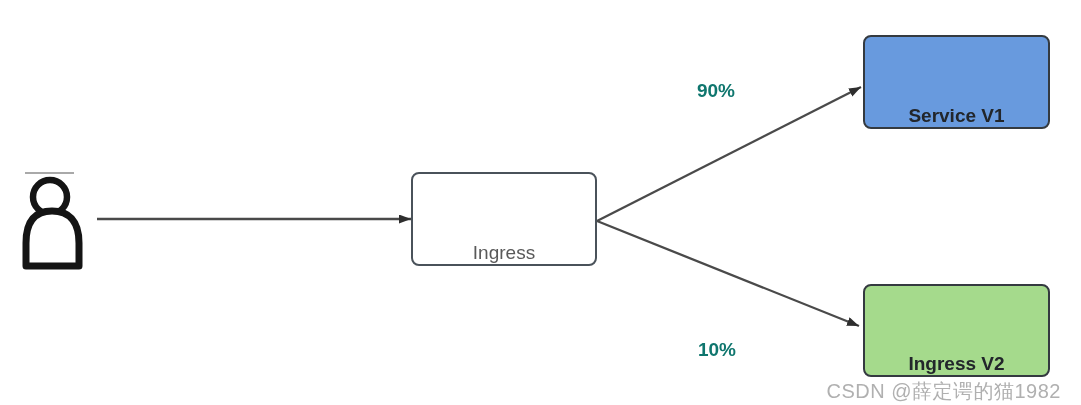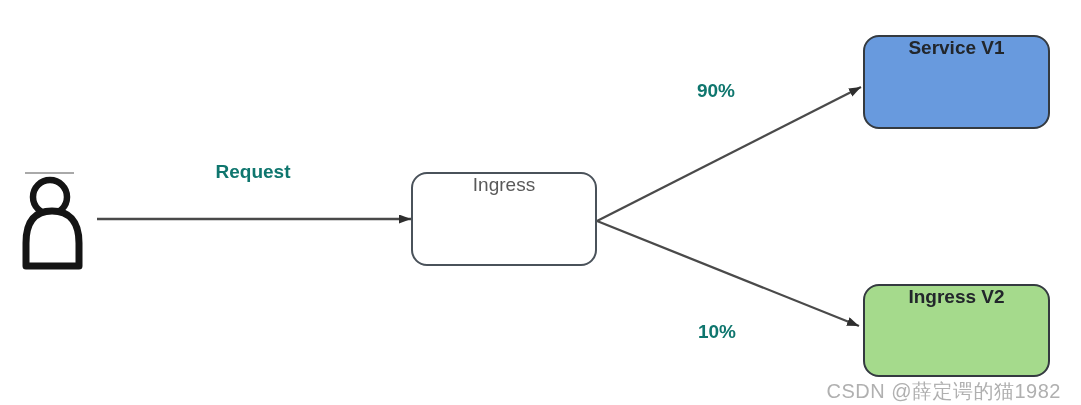--- a/index.html
+++ b/index.html
@@ -24,23 +24,23 @@
     pointer-events: none;
   }
   .edge-line {
     stroke: #4a4a4a;
     stroke-width: 2.3;
     fill: none;
   }
   .node {
     position: absolute;
     display: flex;
-    align-items: flex-start;
+    align-items: flex-end;
     justify-content: center;
-    border-radius: 16px;
+    border-radius: 8px;
     box-sizing: border-box;
     font-size: 19px;
   }
   .node-ingress {
     left: 411px;
     top: 172px;
     width: 186px;
     height: 94px;
     border: 2px solid #4a525a;
     font-weight: 400;
@@ -65,21 +65,21 @@
     position: absolute;
     width: 110px;
     text-align: center;
     font-size: 19px;
     font-weight: 600;
     color: #0f766e;
     white-space: nowrap;
   }
   .label-request { left: 198px; top: 161px; }
   .label-90 { left: 661px; top: 80px; }
-  .label-10 { left: 662px; top: 321px; }
+  .label-10 { left: 662px; top: 339px; }
   .watermark {
     position: absolute;
     right: 20px;
     top: 378px;
     font-size: 20px;
     letter-spacing: 0.5px;
     color: #b0b0b0;
     white-space: nowrap;
     z-index: 5;
   }
@@ -102,21 +102,20 @@
       <path d="M26,266 L26,243 C26,220 36,211 52,211 C68,211 79,220 79,243 L79,266 Z" fill="#ffffff" stroke="#141414" stroke-width="7" stroke-linejoin="round"></path>
     </g>
 
     <line class="edge-line" x1="97" y1="219" x2="411" y2="219" marker-end="url(#arrow)"></line>
 
     <line class="edge-line" x1="597" y1="221" x2="861" y2="87" marker-end="url(#arrow)"></line>
 
     <line class="edge-line" x1="597" y1="221" x2="859" y2="326" marker-end="url(#arrow)"></line>
   </svg>
 
-  <div class="edge-label label-request">Request</div>
 
   <div class="edge-label label-90">90%</div>
 
   <div class="edge-label label-10">10%</div>
 
   <div class="node node-ingress" style="background-color: rgb(255, 255, 255); color: rgb(89, 89, 89);">
     <span>Ingress</span>
   </div>
 
   <div class="node node-service-v1" style="background-color: rgb(104, 154, 222); color: rgb(34, 38, 43);">

